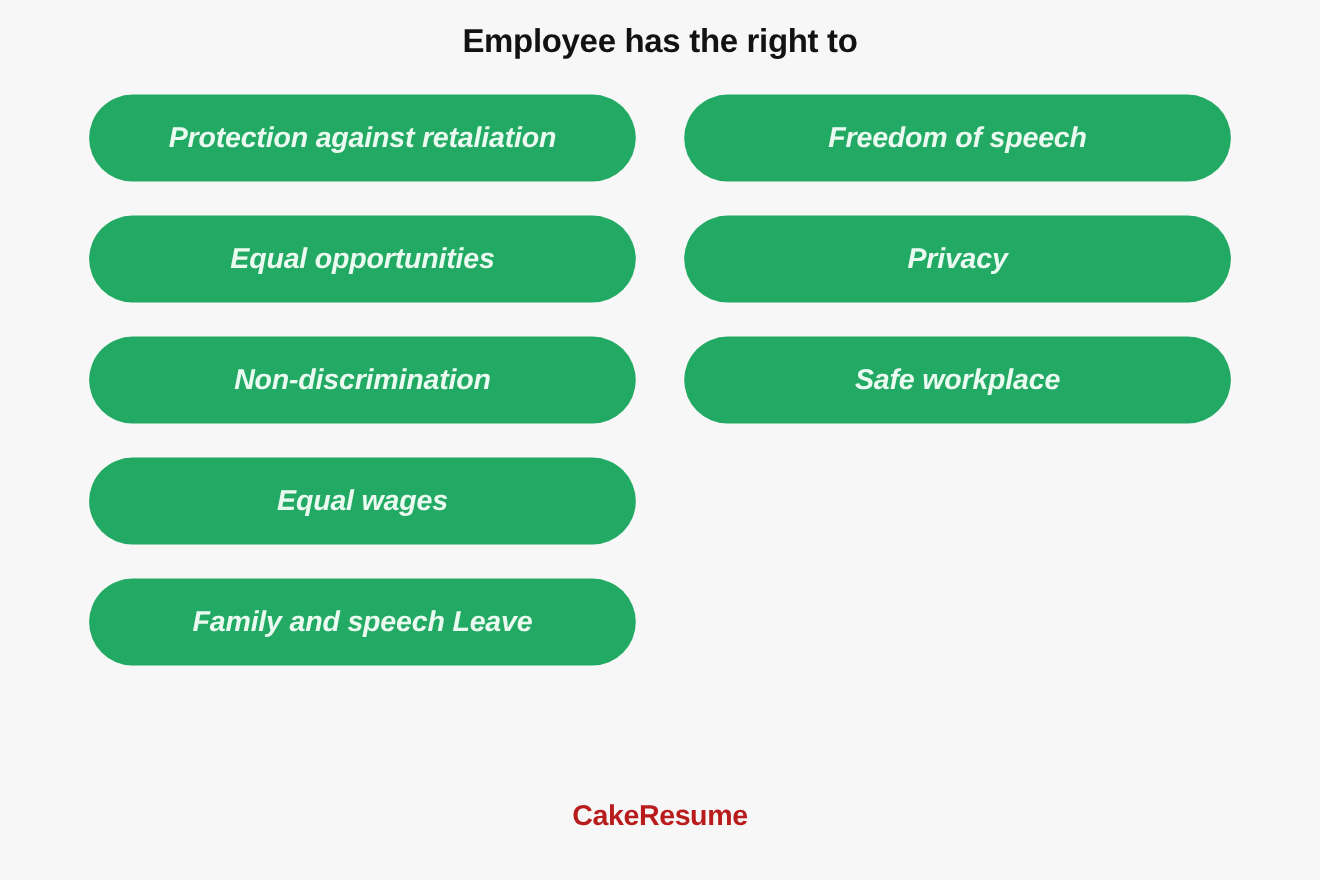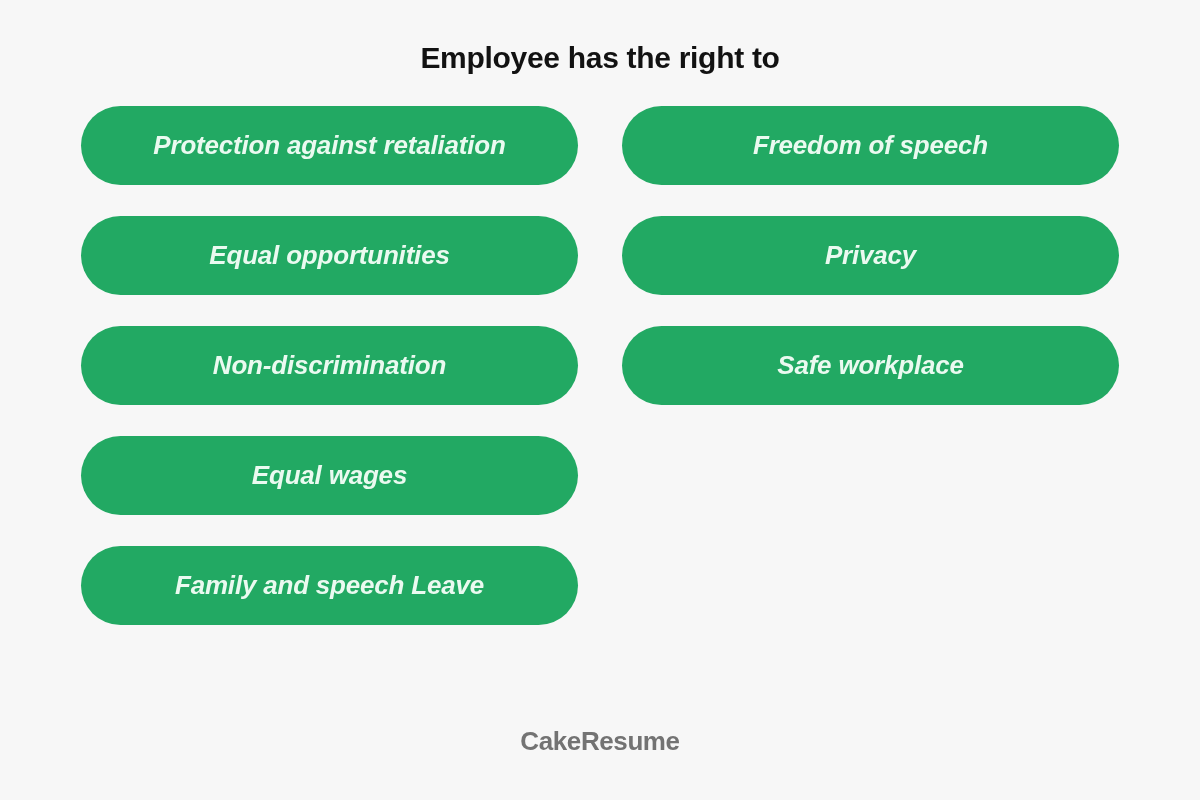--- a/index.html
+++ b/index.html
@@ -19,21 +19,21 @@
     width: 1200px;
     height: 800px;
     background: #f7f7f7;
     box-sizing: border-box;
     display: flex;
     flex-direction: column;
     align-items: center;
   }
 
   .page-title {
-    margin-top: 40px;
+    margin-top: 20px;
     font-size: 30px;
     font-weight: bold;
     color: #121212;
     letter-spacing: -0.3px;
     text-align: center;
     line-height: 1.2;
   }
 
   .pill-grid {
     margin-top: 30px;
@@ -73,21 +73,21 @@
     left: 0;
     right: 0;
     top: 726px;
     display: flex;
     justify-content: center;
   }
 
   .brand-logo {
     font-size: 26px;
     font-weight: bold;
-    color: #737373;
+    color: #b91c1c;
     letter-spacing: -0.4px;
   }
 </style>
 </head>
 <body>
 
 <div class="infographic">
 
   <div class="page-title">Employee has the right to</div>
 

